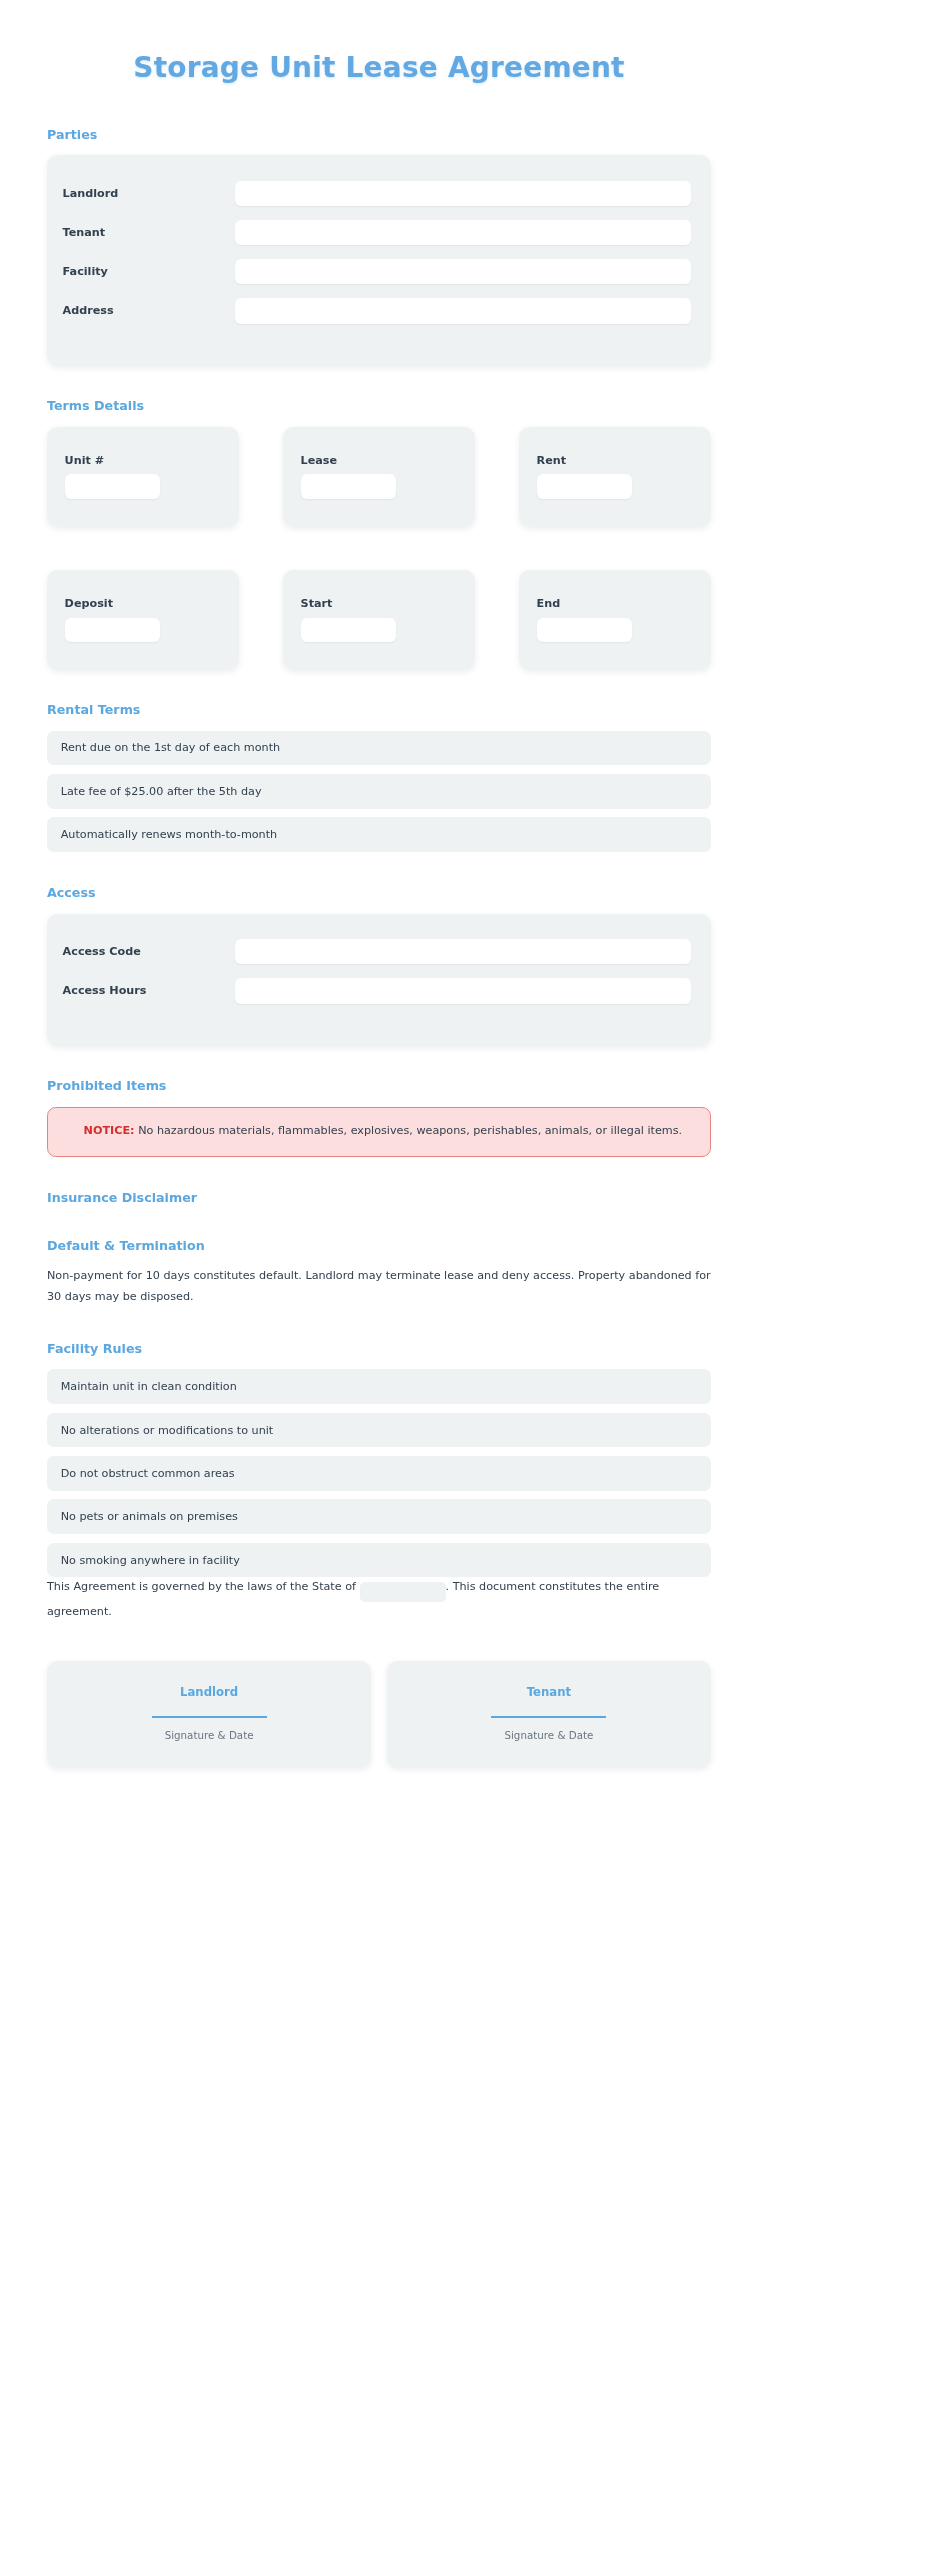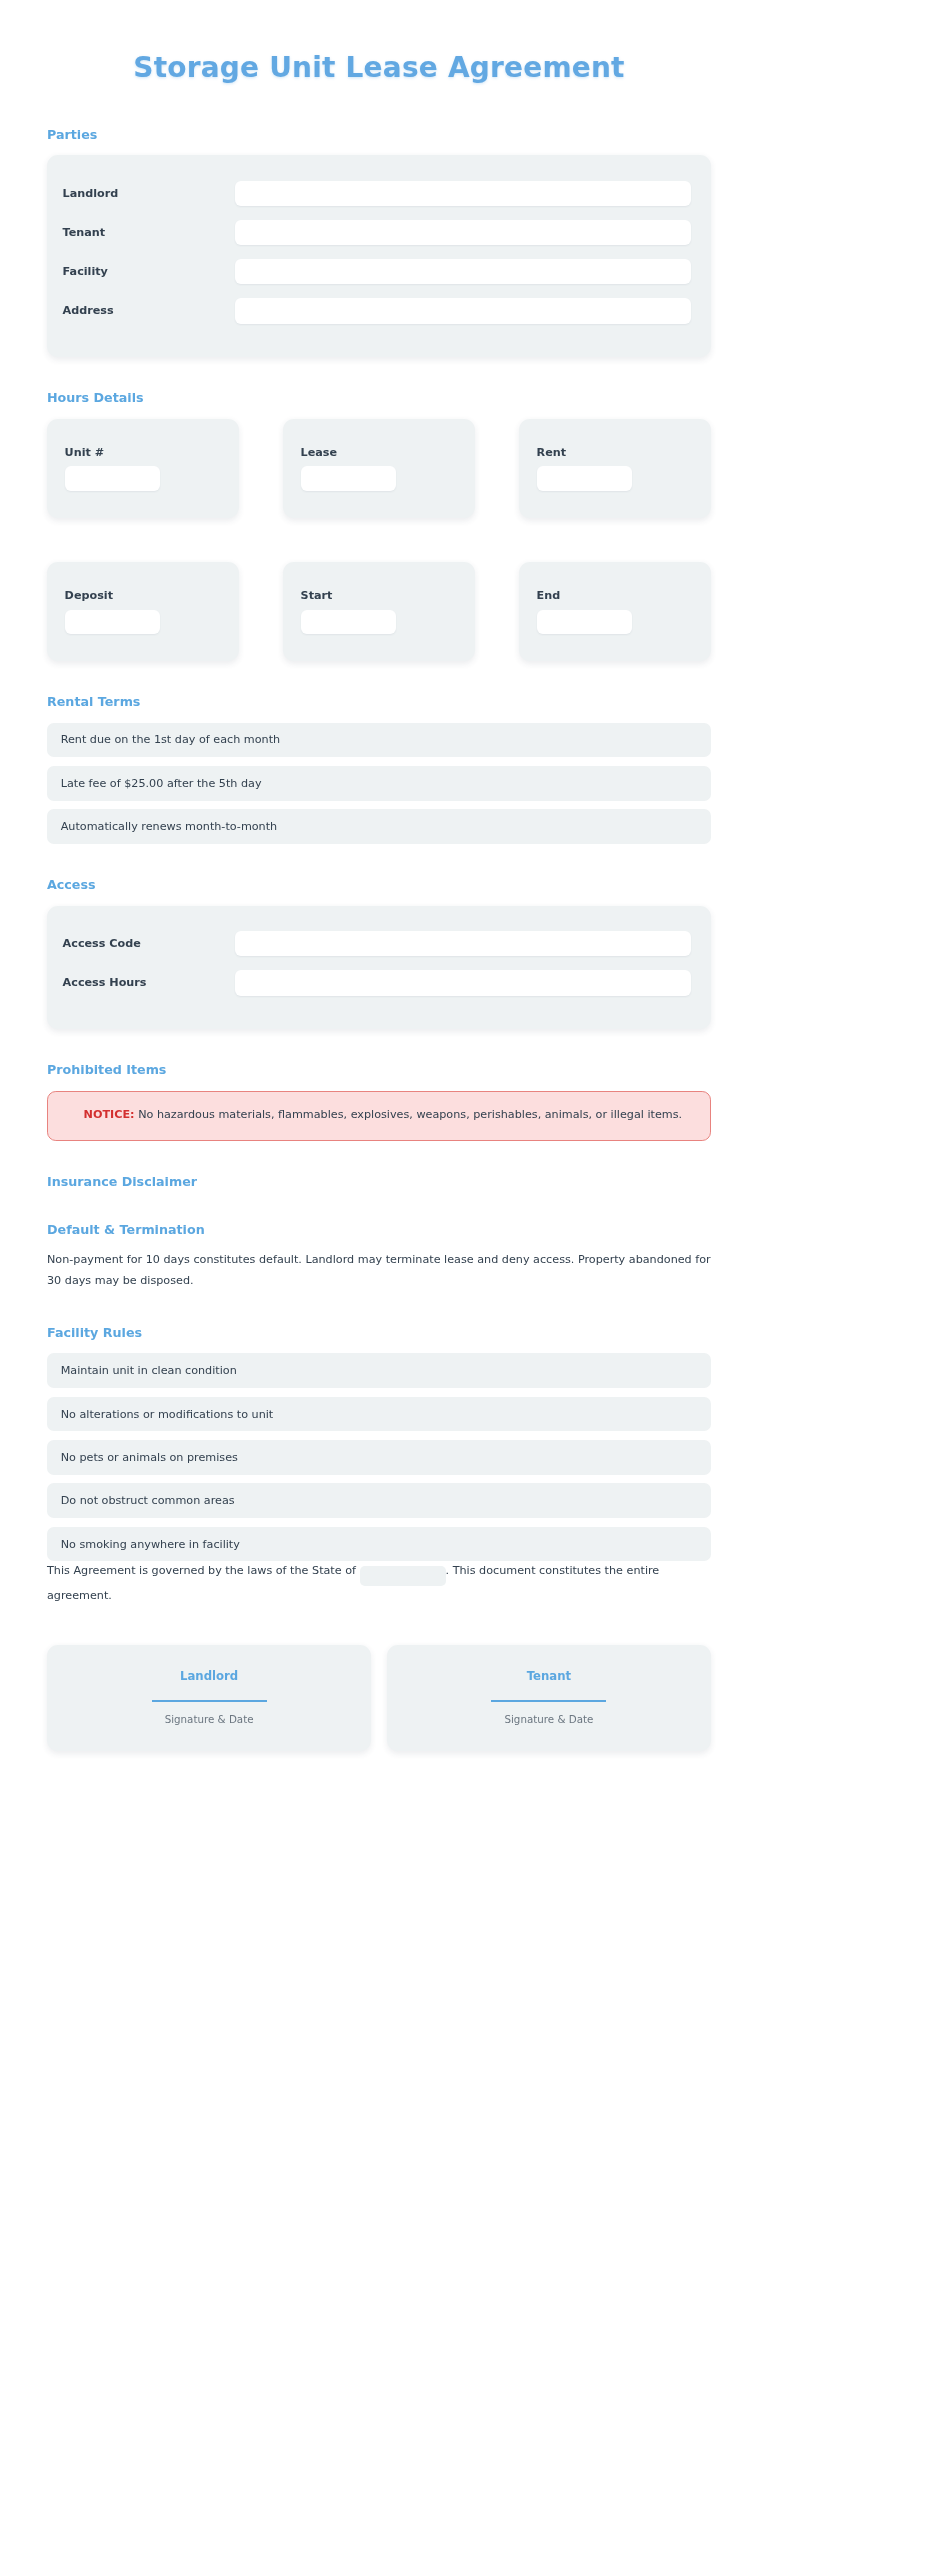--- a/index.html
+++ b/index.html
@@ -53,21 +53,21 @@
 
   
   .field-card {
     padding: 25.4px 19.6px 25.4px 15.6px;
   }
   .field-row {
     display: flex;
     align-items: center;
     margin-bottom: 13.7px;
   }
-  .field-row:last-child { margin-bottom: 8px; }
+  .field-row:last-child { margin-bottom: 16px; }
   .field-label {
     width: 172px;
     flex: 0 0 172px;
     font-size: 11.2px;
     font-weight: bold;
     color: #33414f;
   }
   .field-input {
     flex: 1 1 auto;
     height: 25.4px;
@@ -224,21 +224,21 @@
     <div class="field-row">
       <span class="field-label">Facility</span>
       <input class="field-input" type="text" placeholder="" style="">
     </div>
     <div class="field-row">
       <span class="field-label">Address</span>
       <input class="field-input" type="text" placeholder="" style="">
     </div>
   </div>
 
-  <h2 class="section-heading">Hours Details</h2>
+  <h2 class="section-heading">Terms Details</h2>
   <div class="detail-grid">
     <div class="card detail-card">
       <span class="detail-label">Unit #</span>
       <input class="detail-input" type="text" placeholder="" style="">
     </div>
     <div class="card detail-card">
       <span class="detail-label">Lease</span>
       <input class="detail-input" type="text" placeholder="" style="">
     </div>
     <div class="card detail-card">
@@ -285,22 +285,22 @@
 
   <h2 class="section-heading">Insurance Disclaimer</h2>
 
   <h2 class="section-heading">Default &amp; Termination</h2>
   <p class="body-text">Non-payment for 10 days constitutes default. Landlord may terminate lease and deny access. Property abandoned for 30 days may be disposed.</p>
 
   <h2 class="section-heading">Facility Rules</h2>
   <div class="term-list">
     <div class="term-item">Maintain unit in clean condition</div>
     <div class="term-item">No alterations or modifications to unit</div>
+    <div class="term-item">Do not obstruct common areas</div>
     <div class="term-item">No pets or animals on premises</div>
-    <div class="term-item">Do not obstruct common areas</div>
     <div class="term-item">No smoking anywhere in facility</div>
   </div>
 
   <p class="body-text"><span>This Agreement is governed by the laws of the State of </span><input class="inline-blank" type="text" placeholder="" style=""><span>. This document constitutes the entire agreement.</span></p>
 
   <div class="sign-grid">
     <div class="card sign-card">
       <div class="sign-role">Landlord</div>
       <div class="sign-line"></div>
       <div class="sign-caption">Signature &amp; Date</div>

